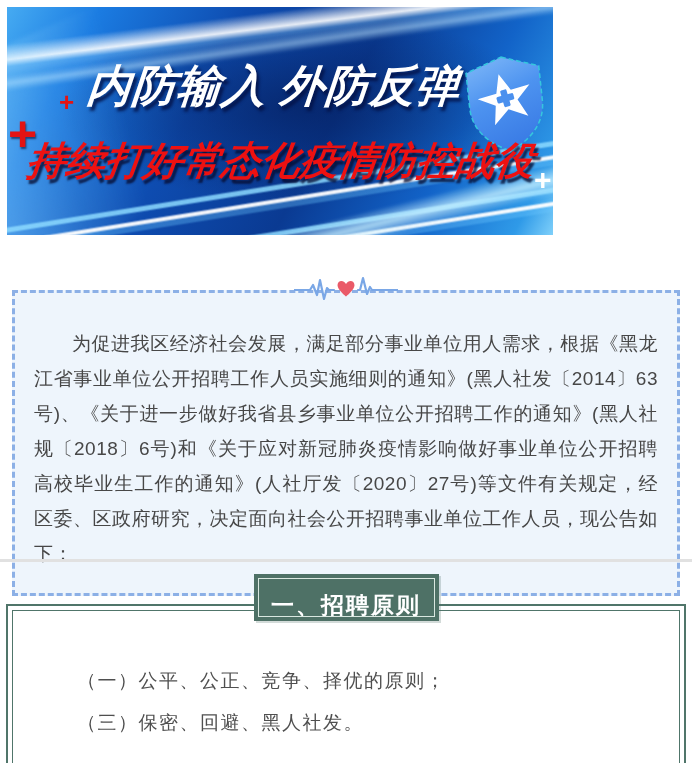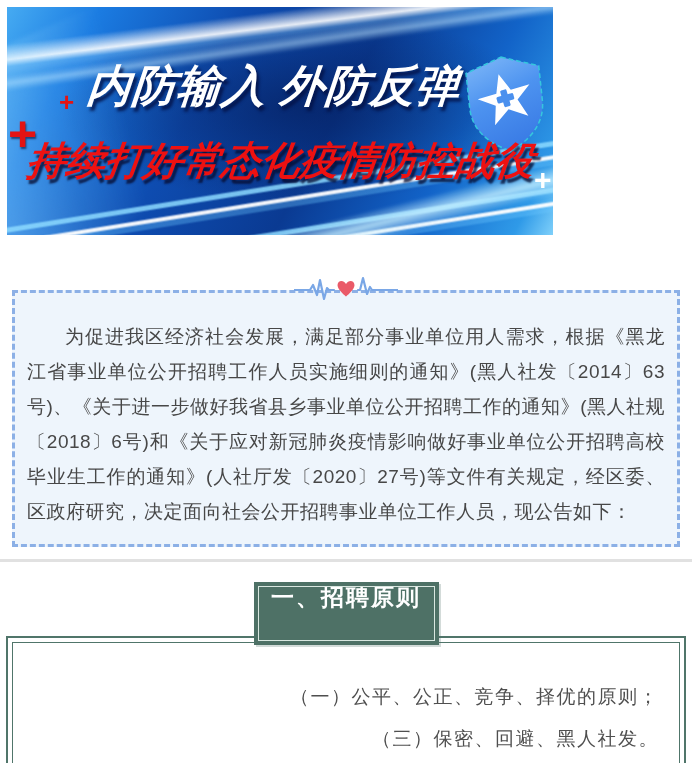--- a/index.html
+++ b/index.html
@@ -78,21 +78,21 @@
     position:absolute; left:12px; top:290px; width:668px;
     box-sizing:border-box;
   }
   .dashed-box {
     border:3px dashed #8cb0e6;
     background:#eef5fc;
     padding:26px 12px 15px 12px;
     box-sizing:border-box;
   }
   .intro-paragraph {
-    margin:0;
+    margin:7px;
     font-size:19px; line-height:35px;
     color:#474747;
     text-align:justify;
     text-indent:2em;
     letter-spacing:.5px;
   }
   .ecg-wrap {
     position:absolute; top:-17px; left:50%;
     transform:translateX(-50%);
     width:104px; height:34px;
@@ -102,42 +102,42 @@
   .divider {
     position:absolute; left:0; top:559px;
     width:692px; height:3px;
     background:#e1e1e1;
   }
 
   
   .principles { position:absolute; left:0; top:566px; width:692px; }
   .header-box {
     position:relative; z-index:2;
-    width:185px; height:63px; margin:16px auto;
+    width:185px; height:47px; margin:8px auto;
     background:#4e7166;
-    display:flex; align-items:flex-start; justify-content:center;
+    display:flex; align-items:flex-end; justify-content:center;
     box-shadow:2px 2px 0 rgba(78,113,102,.25);
   }
   .header-box::after {
     content:""; position:absolute; inset:4px;
     border:1px solid #d9e7e0; pointer-events:none;
   }
   .header-label {
     color:#ffffff; font-size:23px; font-weight:bold; letter-spacing:2px;
   }
   .content-box {
     margin:-25px 6px 0 6px;
     border:2px solid #50756a;
     padding:4px;
   }
   .content-inner {
     border:1px solid #50756a;
     padding:44px 20px 20px 48px;
   }
-  .principle-list { list-style:none; margin:0; padding:0;text-align:right; }
+  .principle-list { list-style:none; margin:16px; padding:0; }
   .principle-list li {
     font-size:19px; color:#4f4f4f; letter-spacing:1.5px;
     margin:0 0 21px 0; line-height:1.1;
   }
   .principle-list li:last-child { margin-bottom:0; }
 </style>
 </head>
 <body>
 
 <div class="banner">

